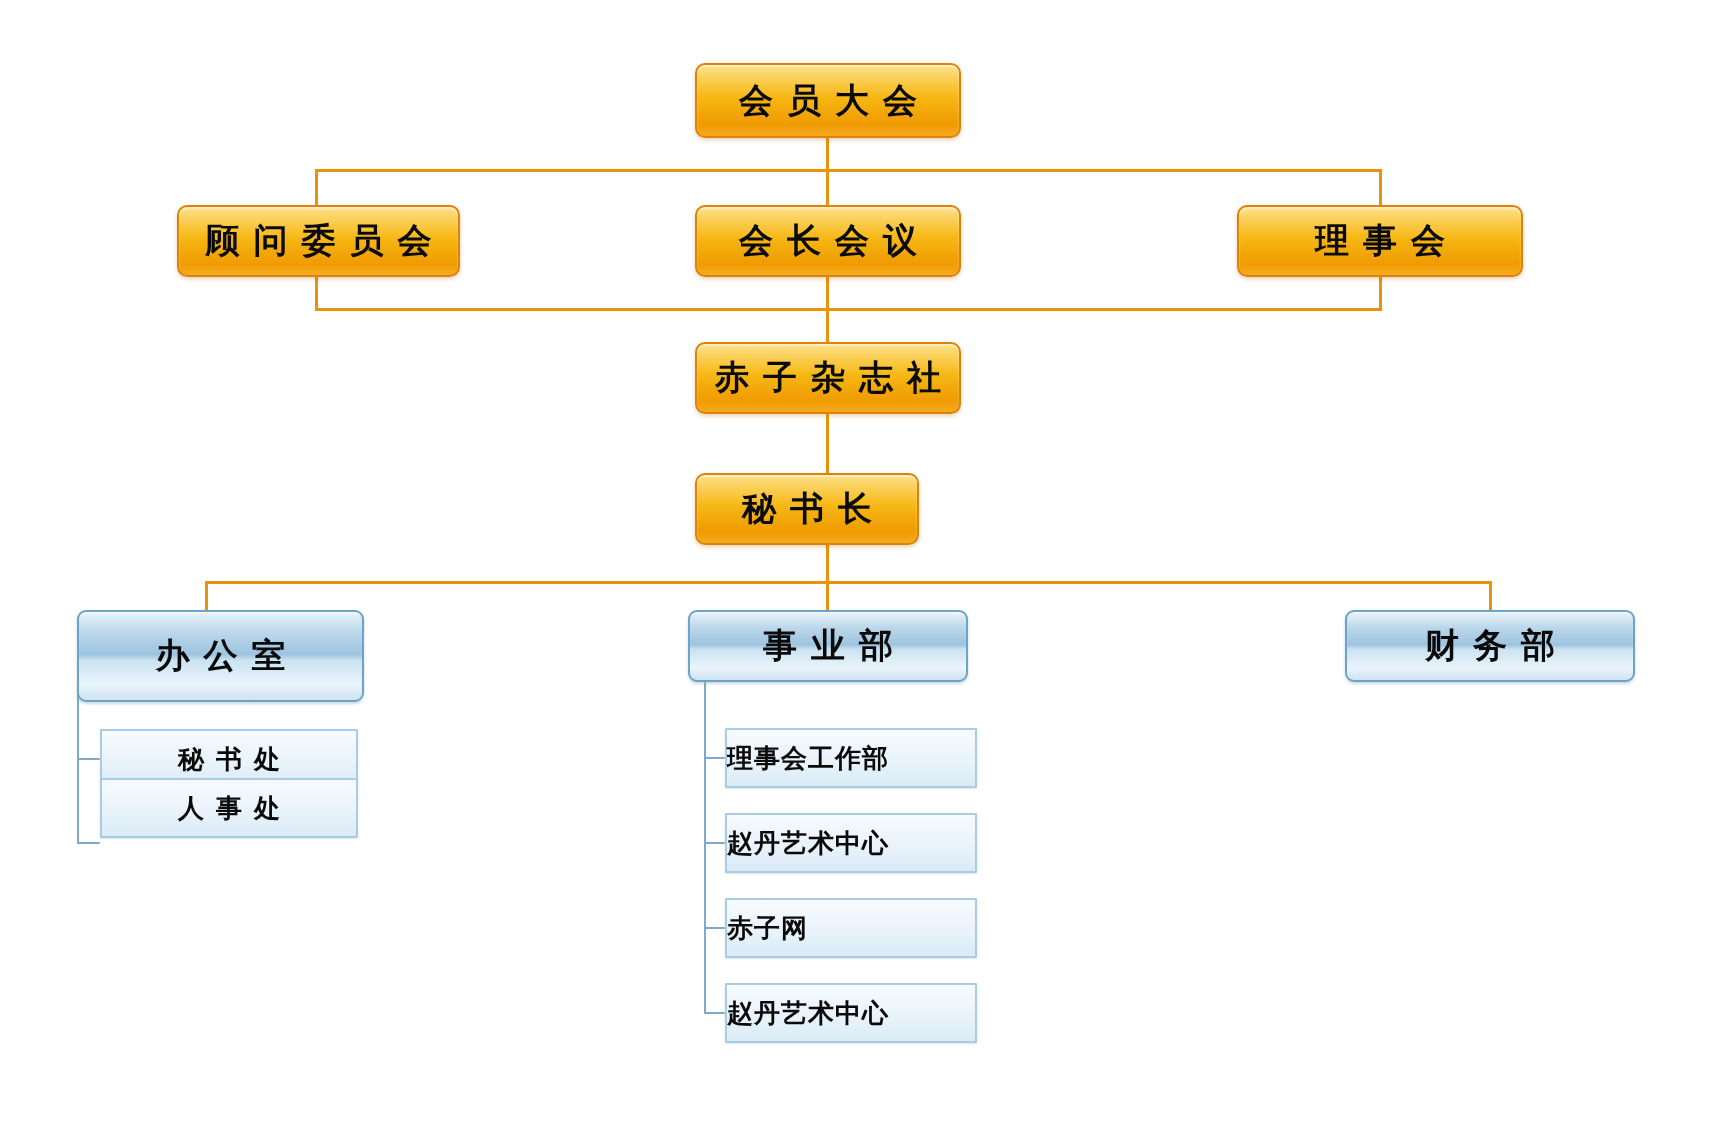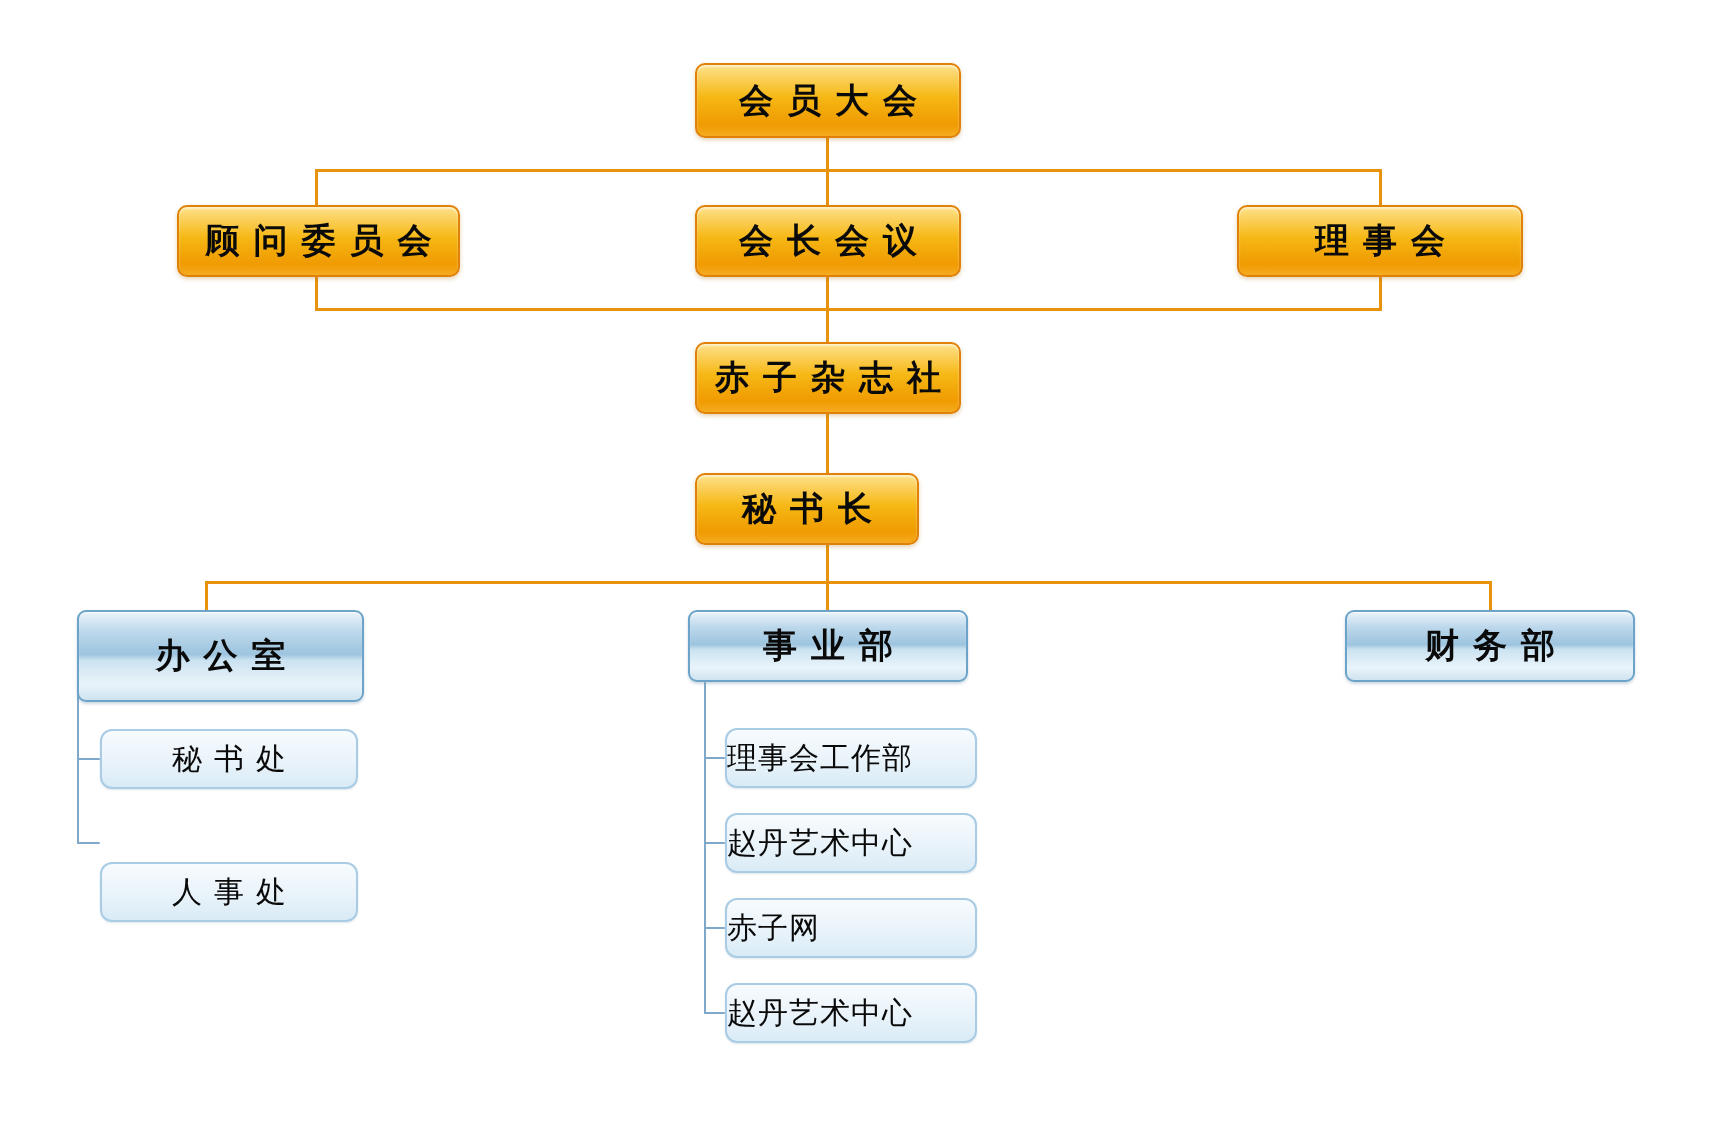--- a/index.html
+++ b/index.html
@@ -35,25 +35,25 @@
   }
   .bluehdr{
     border:2px solid #6ba3c9;
     border-radius:9px;
     background:linear-gradient(180deg,#eaf4fa 0%,#bdd8eb 22%,#9dc4df 48%,#cbe2f1 55%,#e9f4fa 82%,#cfe3f0 100%);
     box-shadow:0 2px 3px rgba(90,130,160,0.30), inset 0 1px 1px rgba(255,255,255,0.7);
     font-size:34px;
   }
   .sub{
     border:2px solid #a9cce4;
-    border-radius:12px;
+    border-radius:1px;
     background:linear-gradient(180deg,#f7fbfe 0%,#e9f3fa 55%,#d9ebf6 100%);
     box-shadow:0 1px 2px rgba(120,150,175,0.25);
-    font-size:30px;
-    font-weight:normal;
+    font-size:26px;
+    font-weight:bold;
   }
   .spaced{letter-spacing:14px;text-indent:14px;}
   .spaced-sm{letter-spacing:12px;text-indent:12px;}
   .leftalign{justify-content:flex-start;padding-left:0;letter-spacing:1px;}
 </style>
 </head>
 <body>
 
 <div id="stage">
 
@@ -93,21 +93,21 @@
   <div class="node gold spaced" style="left:695px;top:473px;width:224px;height:72px;">秘书长</div>
 
   <div class="node bluehdr spaced" style="left:63px;top:610px;width:287px;height:92px;margin-left:14px;">办公室</div>
 
   <div class="node bluehdr spaced" style="left:688px;top:610px;width:280px;height:72px;">事业部</div>
 
   <div class="node bluehdr spaced" style="left:1345px;top:610px;width:290px;height:72px;">财务部</div>
 
   <div class="node sub spaced-sm" style="left:100px;top:729px;width:258px;height:60px;">秘书处</div>
 
-  <div class="node sub spaced-sm" style="left:100px;top:862px;width:258px;height:60px;">人事处</div>
+  <div class="node sub spaced-sm" style="left:100px;top:778px;width:258px;height:60px;">人事处</div>
 
   <div class="node sub leftalign" style="left:725px;top:728px;width:252px;height:60px;">理事会工作部</div>
 
   <div class="node sub leftalign" style="left:725px;top:813px;width:252px;height:60px;">赵丹艺术中心</div>
 
   <div class="node sub leftalign" style="left:725px;top:898px;width:252px;height:60px;">赤子网</div>
 
   <div class="node sub leftalign" style="left:725px;top:983px;width:252px;height:60px;">赵丹艺术中心</div>
 
 </div>

